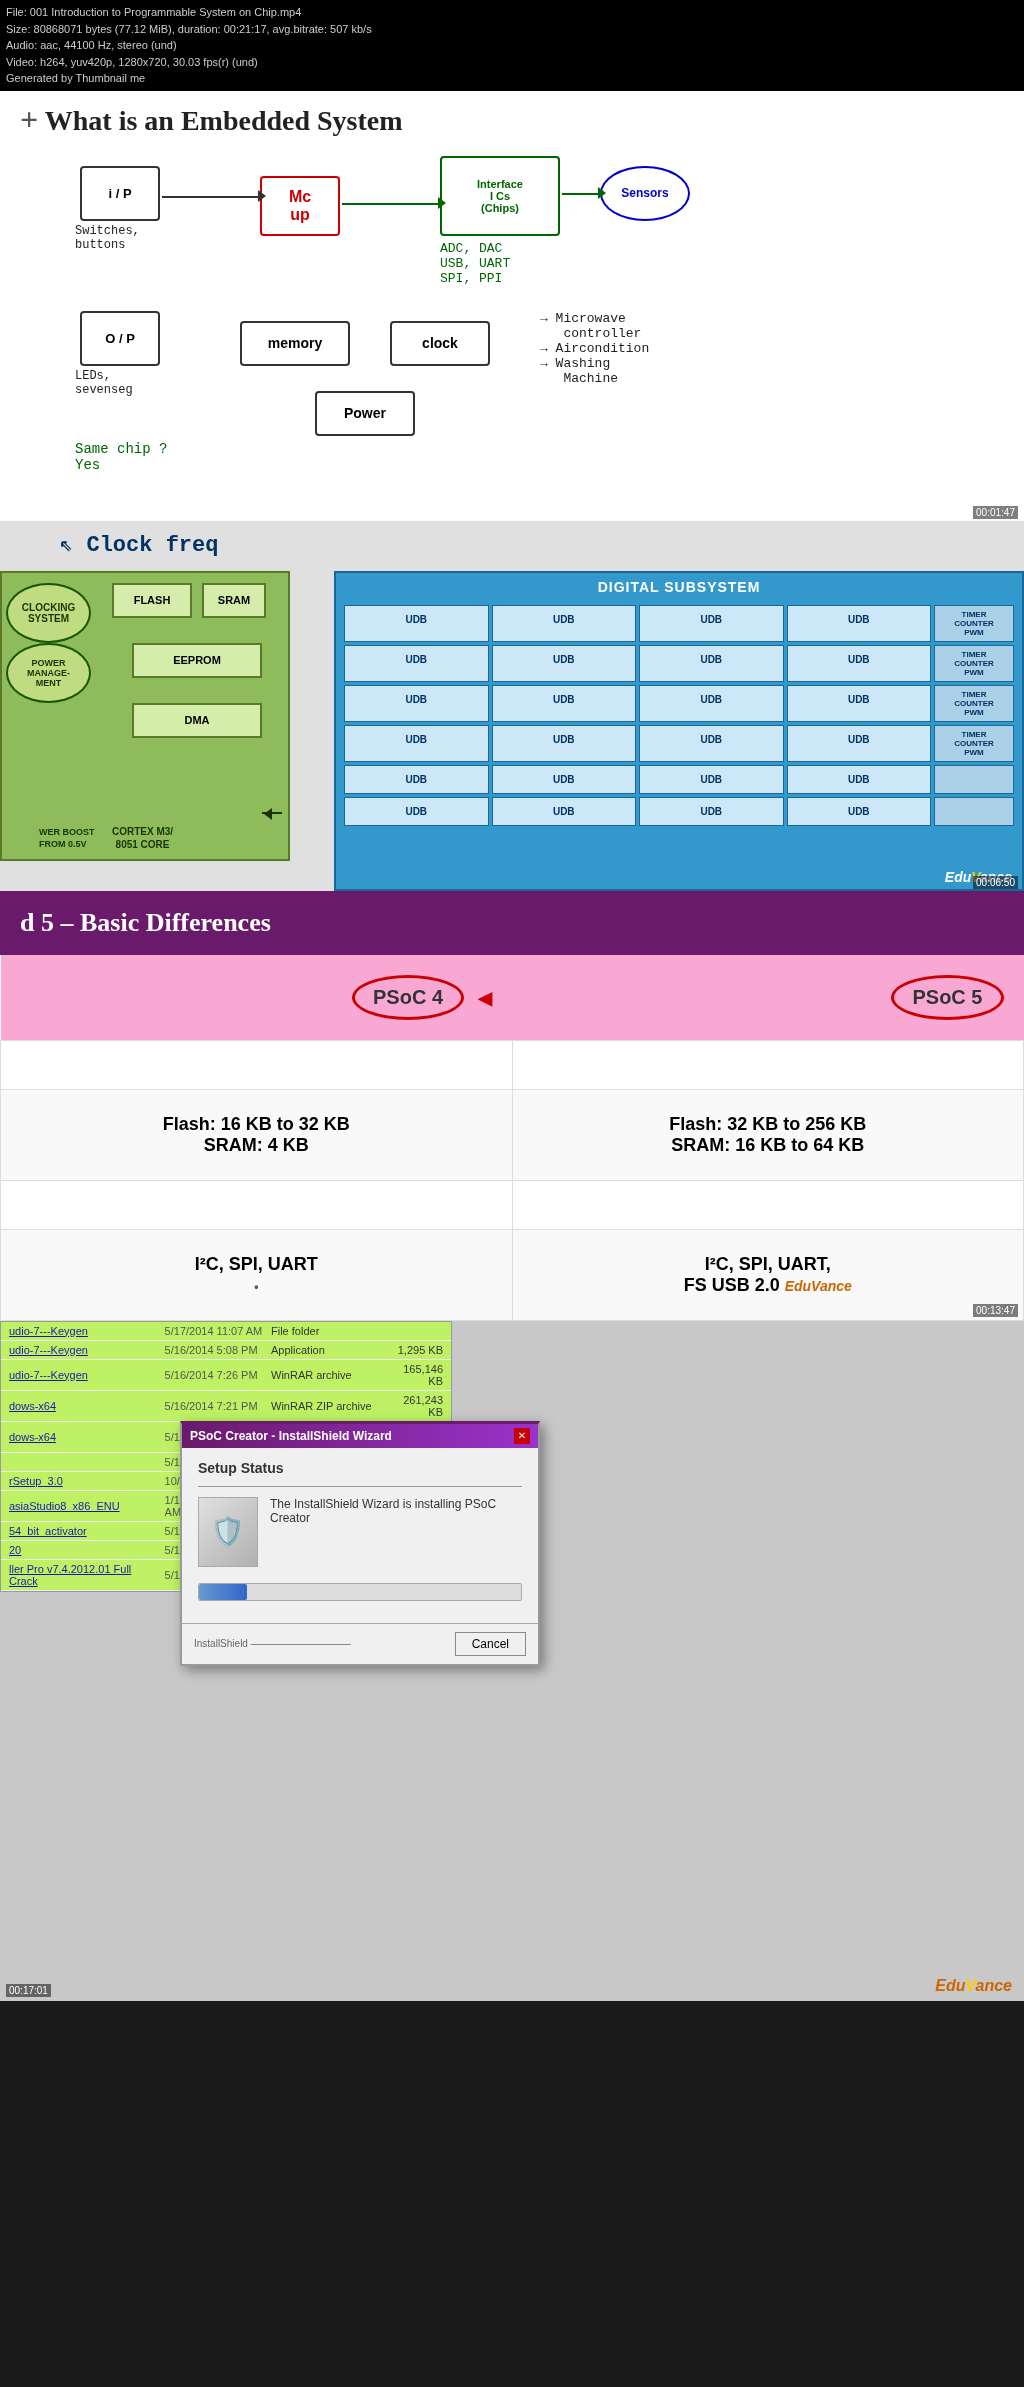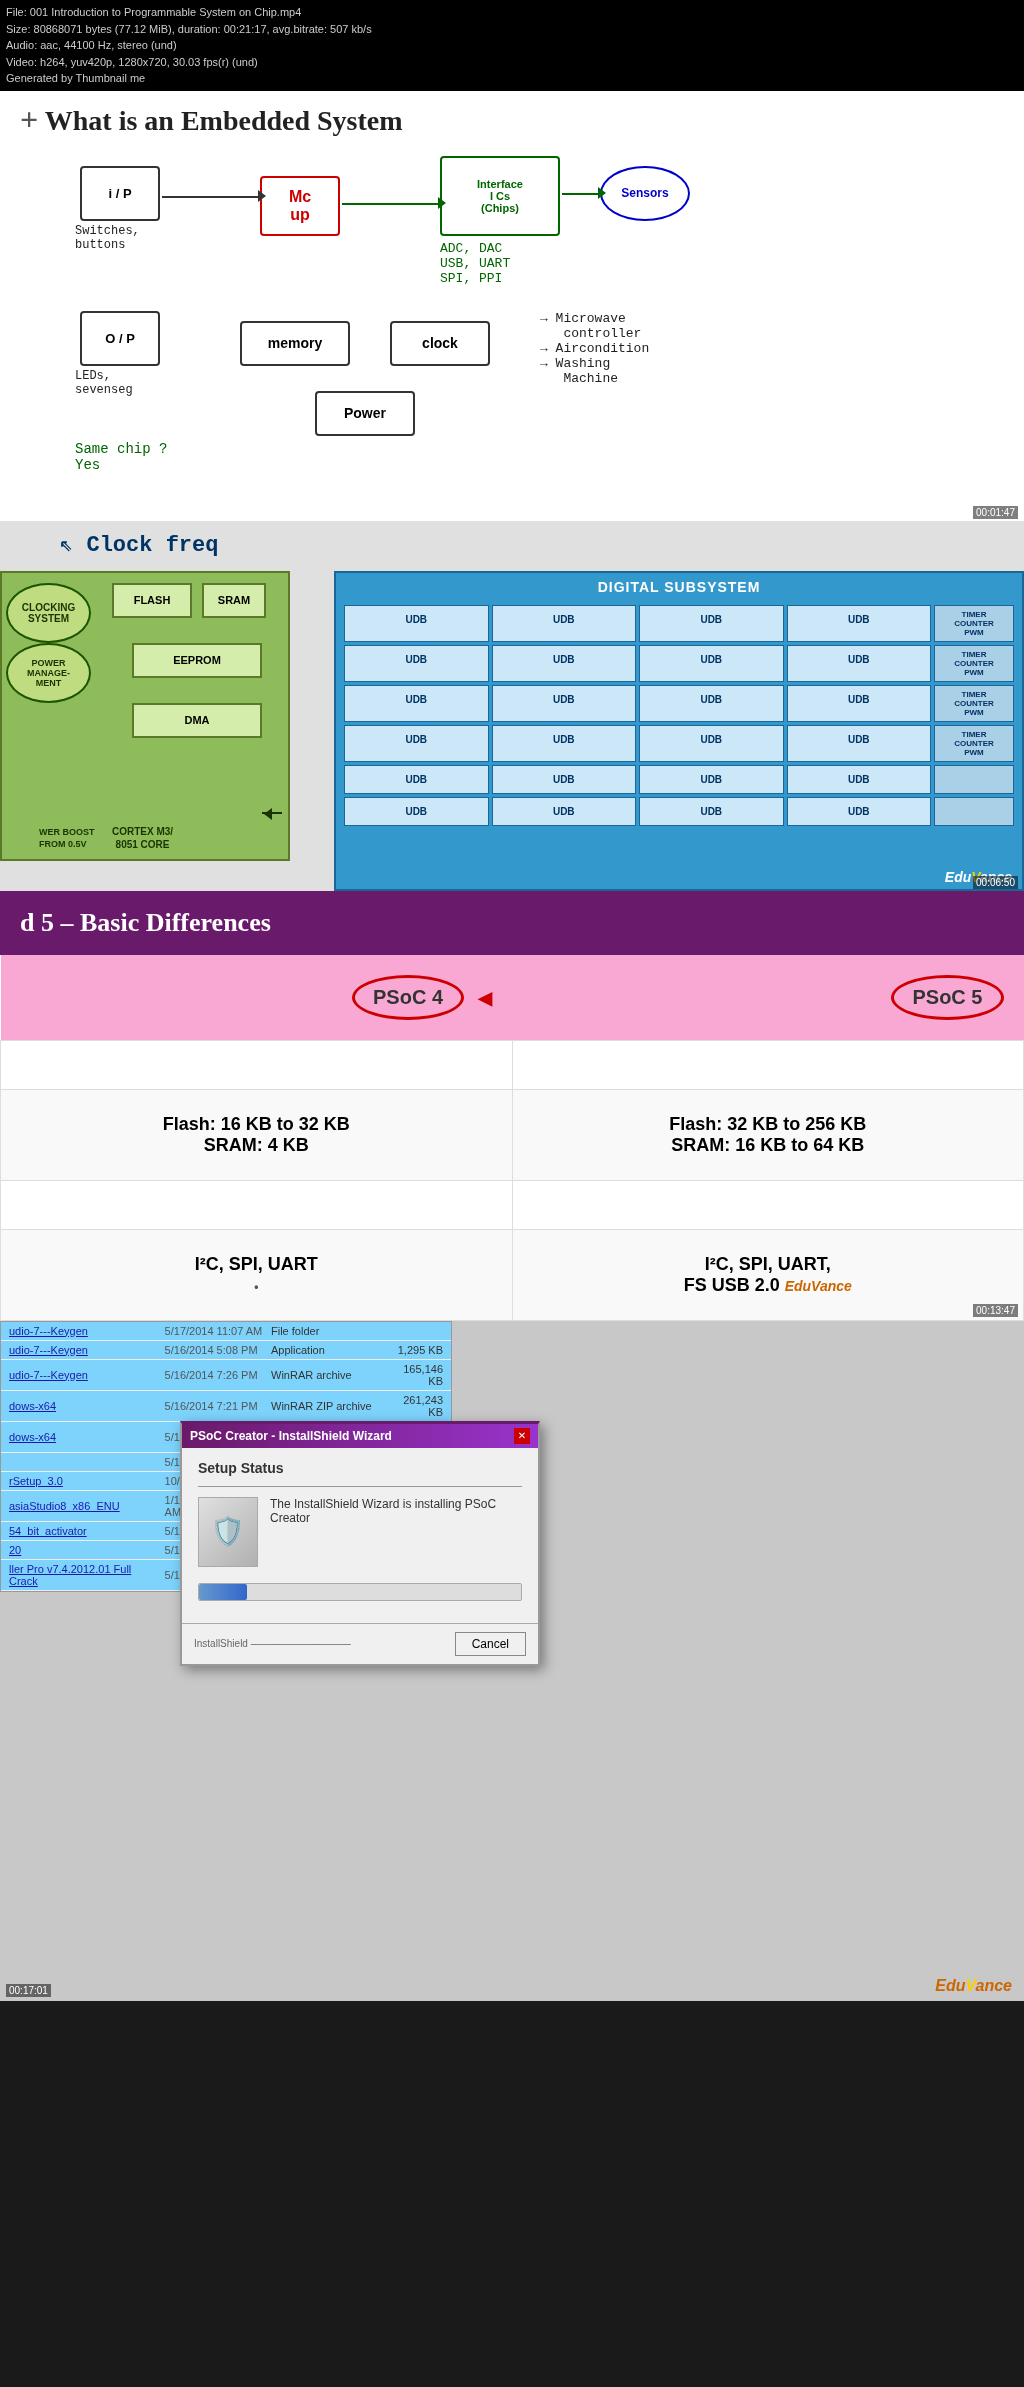--- a/index.html
+++ b/index.html
@@ -210,21 +210,21 @@
       height: 680px;
       background: #c8c8c8;
       position: relative;
       overflow: hidden;
     }
     
     .file-list {
       position: absolute;
       top: 0; left: 0;
       width: 452px;
-      background: #7dd3fc;
+      background: #bef264;
       border: 1px solid #999;
     }
     .file-row {
       display: flex;
       padding: 3px 8px;
       font-size: 11px;
       border-bottom: 1px solid #eee;
       align-items: center;
       gap: 8px;
       color: #222;

